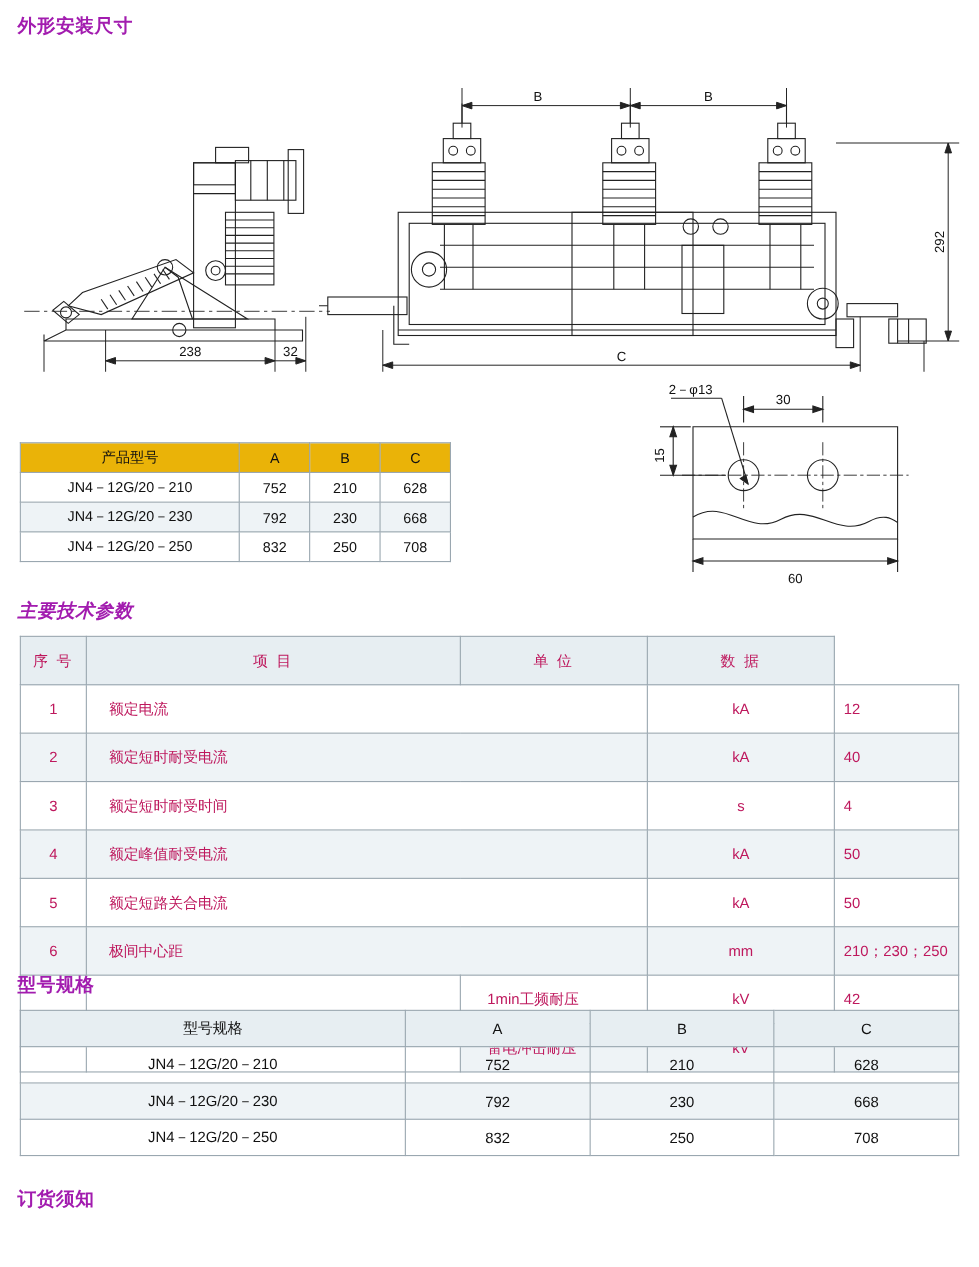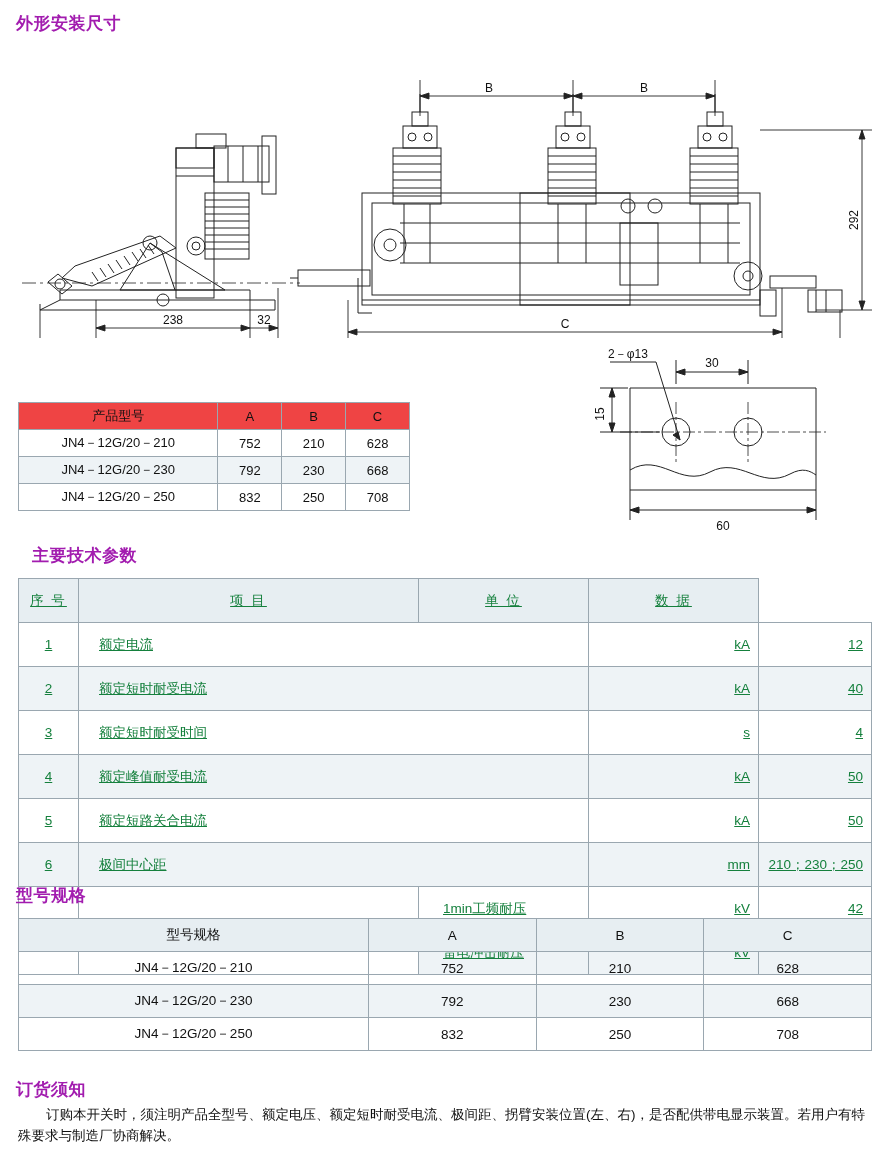--- a/index.html
+++ b/index.html
@@ -33,49 +33,48 @@
   #dim-table table { width: 392px; }
   #dim-table th, #dim-table td {
     border: 1px solid #9aa7b0;
     font-size: 13px;
     text-align: center;
     height: 27px;
     padding: 0 4px;
     color: #111;
     font-weight: normal;
   }
-  #dim-table thead th { background: #ef4444; }
+  #dim-table thead th { background: #eab308; }
   #dim-table tbody tr:nth-child(even) td { background: #eef3f6; }
   #dim-table td.model { width: 200px; }
   #dim-table td.num, #dim-table th.num { width: 64px; }
 
   
   #bracket { position: absolute; left: 560px; top: 340px; width: 320px; height: 200px; }
 
   
-  #sec-param-title { position: absolute; left: 32px; top: 544px; }
+  #sec-param-title { position: absolute; left: 16px; top: 544px; font-style: italic; }
   #param-table { position: absolute; left: 18px; top: 578px; width: 854px; }
   #param-table table { width: 854px; }
   #param-table td, #param-table th {
     border: 1px solid #9aa7b0;
     font-size: 13.5px;
     height: 44px;
     padding: 0 8px;
     font-weight: normal;
-    color: #15803d;
-    text-decoration: underline;
+    color: #be185d;
   }
   #param-table thead th { background: #e7eef2; text-align: center; letter-spacing: 2px; }
   #param-table tbody tr:nth-child(even) td { background: #eef3f6; }
   #param-table td.c-no { width: 60px; text-align: center; }
   #param-table td.c-item { width: 340px; text-align: left; padding-left: 20px; }
   #param-table td.c-item-l { text-align: left; padding-left: 24px; }
   #param-table td.c-item-r { text-align: left; padding-left: 24px; }
-  #param-table td.c-unit { width: 170px; text-align: right; }
-  #param-table td.c-data { text-align: right; }
+  #param-table td.c-unit { width: 170px; text-align: center; }
+  #param-table td.c-data { text-align: left; }
   #param-table th.c-no { width: 60px; }
   #param-table th.c-item { width: 340px; }
   #param-table th.c-unit { width: 170px; }
 
   
   #sec-spec-title { position: absolute; left: 16px; top: 884px; }
   #spec-table { position: absolute; left: 18px; top: 918px; width: 854px; }
   #spec-table table { width: 854px; }
   #spec-table th, #spec-table td {
     border: 1px solid #9aa7b0;
@@ -469,17 +468,14 @@
           <td class="c-model">JN4－12G/20－250</td>
           <td>832</td>
           <td>250</td>
           <td>708</td>
         </tr>
       </tbody>
     </table>
   </div>
 
   <h2 class="section" id="sec-order-title">订货须知</h2>
-  <div id="order-text">
-    <p>订购本开关时，须注明产品全型号、额定电压、额定短时耐受电流、极间距、拐臂安装位置(左、右)，是否配供带电显示装置。若用户有特殊要求与制造厂协商解决。</p>
-  </div>
 
 </div>
 
 </body></html>

